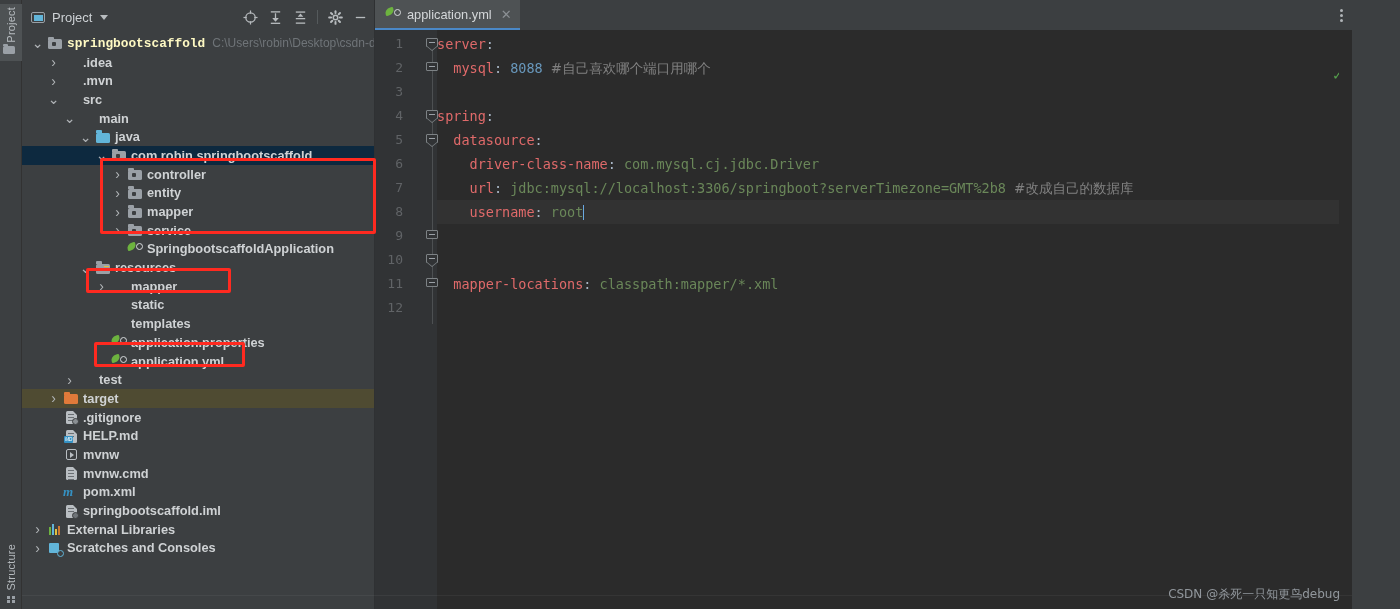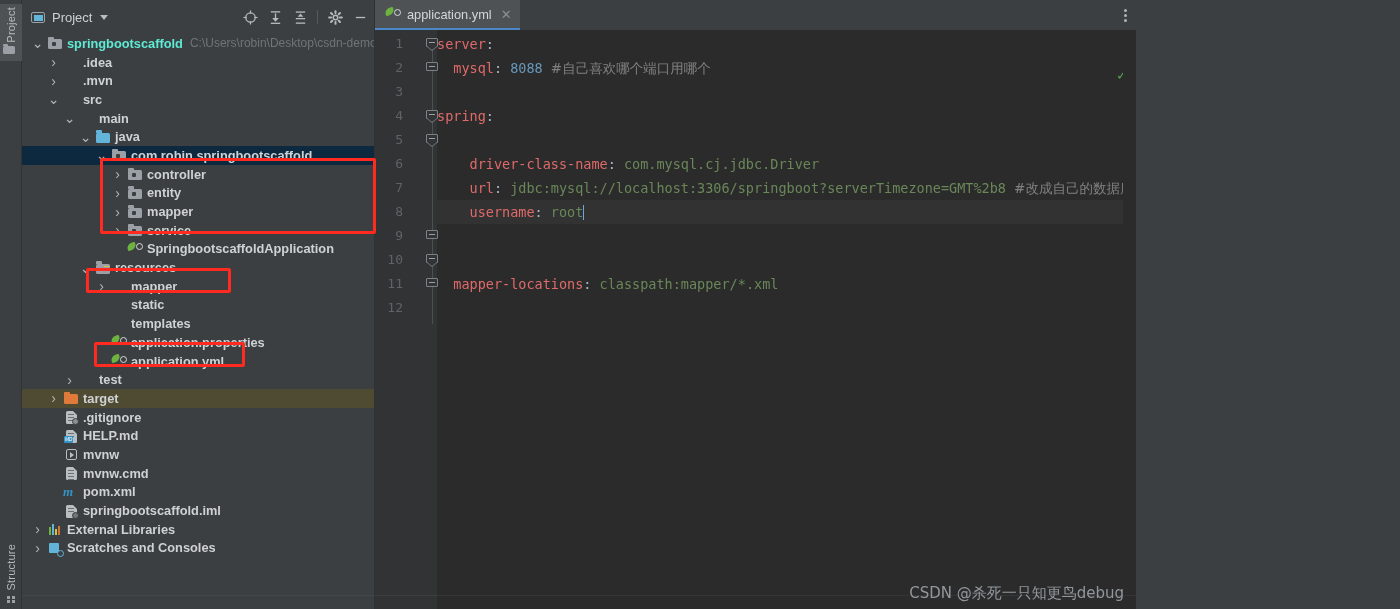--- a/index.html
+++ b/index.html
@@ -3,21 +3,21 @@
 <meta charset="utf-8">
 <style>
   * { box-sizing: border-box; margin: 0; padding: 0; }
   html, body {
     width: 1400px; height: 609px;
     background: #3c3f41;
     font-family: "Liberation Sans", "DejaVu Sans", sans-serif;
     overflow: hidden;
     -webkit-font-smoothing: antialiased;
   }
-  #app { position: relative; width: 1136px; height: 609px; }
+  #app { position: relative; width: 1352px; height: 609px; }
 
   
   .rail {
     position: absolute; left: 0; top: 0; width: 22px; height: 609px;
     background: #3c3f41; border-right: 1px solid #323232;
     z-index: 5;
   }
   .rail-btn {
     position: absolute; left: 0; width: 22px;
     display: flex; flex-direction: column; align-items: center;
@@ -65,21 +65,21 @@
     position: relative; height: 18.7px; display: flex; align-items: center;
     font-size: 12.8px; color: #cfd2d4; white-space: nowrap;
   }
   .row.sel { background: #0d293f; }
   .row.excl { background: #4f4b32; }
   .row .arw {
     width: 11px; min-width: 11px; display: flex; align-items: center;
     justify-content: center; color: #b0b4b7; font-size: 10px;
   }
   .row .lbl { margin-left: 4px; font-weight: bold; }
-  .row .lbl.bold { font-weight: bold; color: #5eead4; }
+  .row .lbl.bold { font-weight: bold; color: #fef9c3; font-family: Liberation Mono, monospace; }
   .row .sub { margin-left: 7px; color: #6f7478; font-size: 12px; }
   .ic { width: 16px; min-width: 16px; height: 16px; position: relative; display:inline-block; }
 
   
   .f-base { position:absolute; left:1px; top:4px; width:14px; height:10px; border-radius:1.5px; }
   .f-tab  { position:absolute; left:1px; top:1.5px; width:6px; height:3px; border-radius:1px 1px 0 0; }
   .f-gray .f-base, .f-gray .f-tab { background:#9aa0a6; }
   .f-pkg .f-base { background:#9aa0a6; }
   .f-pkg .f-tab  { background:#9aa0a6; }
   .f-pkg .dot { position:absolute; left:5px; top:7px; width:4px; height:4px; background:#3c3f41; border-radius:1px; }
@@ -193,21 +193,21 @@
 
   
   .redbox {
     position: absolute; border: 3px solid #ff2a20; border-radius: 2px;
     pointer-events: none; z-index: 20;
   }
 
   
   .watermark {
     position: absolute; right: 12px; bottom: 6px;
-    color: #9aa0a6; font-size: 15px; opacity: .92;
+    color: #9aa0a6; font-size: 12px; opacity: .92;
     font-family: "DejaVu Sans", sans-serif;
   }
   .bottom-divider {
     position: absolute; left: 0; right: 0; bottom: 13px; height: 1px;
     background: rgba(255,255,255,0.05);
   }
   .panel-divider {
     position: absolute; left: 374px; top: 0; bottom: 0; width: 1px;
     background: #2f3133;
   }
@@ -610,20 +610,21 @@
           <div class="foldmark" style="top: 248px;">
             <i class="fm-box"></i>
           </div>
           <div class="gutter-num" style="top: 266px; line-height: 24px;">12</div>
         </div>
       <div class="code-lines" id="codelines">
           <div class="cl" style="top: 2px;"><span class="k-key2">server</span><span class="k-plain">:</span></div>
           <div class="cl" style="top: 26px;"><span class="k-key2">  mysql</span><span class="k-plain">: </span><span class="k-num">8088</span><span class="k-plain"> </span><span class="k-cmt zh">#自己喜欢哪个端口用哪个</span></div>
           <div class="cl" style="top: 50px;"></div>
           <div class="cl" style="top: 74px;"><span class="k-key2">spring</span><span class="k-plain">:</span></div>
+          <div class="cl" style="top: 98px;"><span class="k-key2">  datasource</span><span class="k-plain">:</span></div>
           <div class="cl" style="top: 122px;"><span class="k-key2">    driver-class-name</span><span class="k-plain">: </span><span class="k-str">com.mysql.cj.jdbc.Driver</span></div>
           <div class="cl" style="top: 146px;"><span class="k-key2">    url</span><span class="k-plain">: </span><span class="k-str">jdbc:mysql://localhost:3306/springboot?serverTimezone=GMT%2b8</span><span class="k-plain"> </span><span class="k-cmt zh">#改成自己的数据库</span></div>
           <div class="cl cur" style="top: 170px;"><span class="k-key2">    username</span><span class="k-plain">: </span><span class="k-str">root</span><span class="caret"></span></div>
           <div class="cl" style="top: 242px;"><span class="k-key2">  mapper-locations</span><span class="k-plain">: </span><span class="k-str">classpath:mapper/*.xml</span></div>
           <div class="cl" style="top: 266px;"></div>
         </div>
       <div class="inspect-ok">✓</div>
       <div class="scroll-right"></div>
     </div>
   </div>

